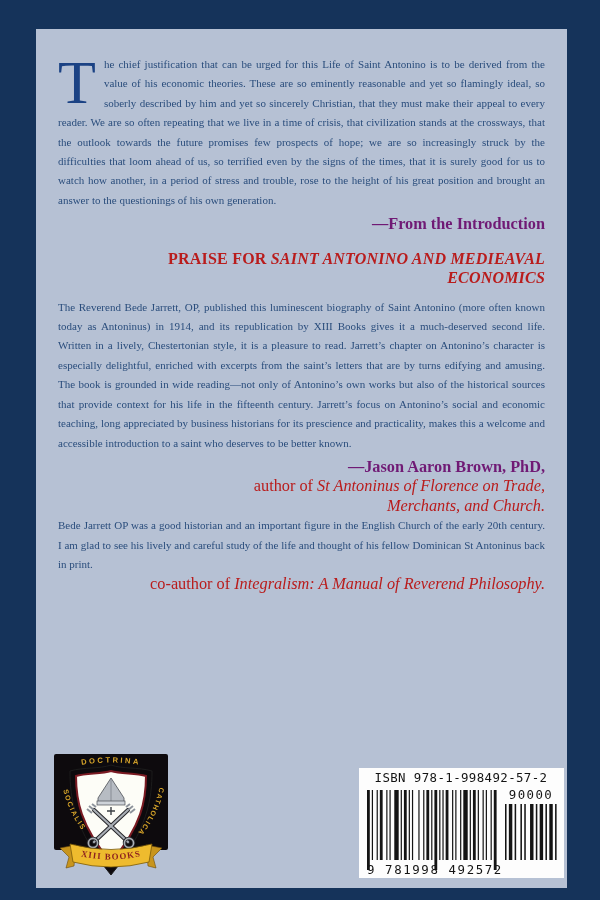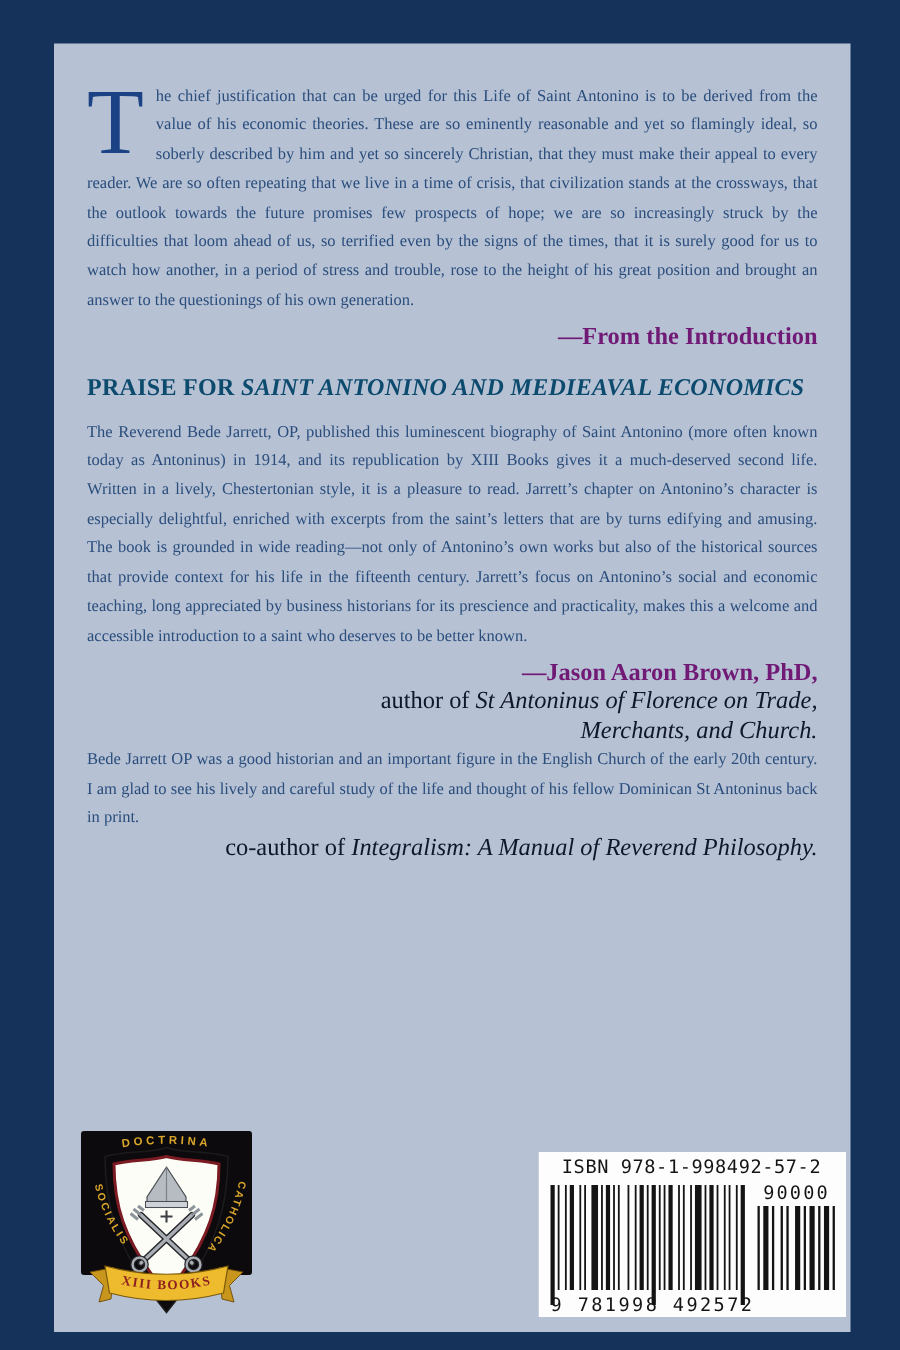--- a/index.html
+++ b/index.html
@@ -5,24 +5,24 @@
   html,body{margin:0;padding:0;background:#0c2344;}
   .cover{position:relative;width:600px;height:900px;background:#15335a;overflow:hidden;
          font-family:"Liberation Serif",serif;}
   .panel{position:absolute;left:36px;top:29px;width:531px;height:859px;background:#b6c1d4;
          box-sizing:border-box;padding:26px 22px 0 22px;}
   .body-text{font-size:11px;line-height:19.4px;color:#2a4d7c;text-align:justify;margin:0;}
   .dropcap::first-letter{float:left;font-size:62px;line-height:49px;padding:3px 8px 0 0;
          color:#1b4284;font-weight:normal;}
   .attr-strong{font-size:16.3px;line-height:19.4px;color:#701a75;font-weight:bold;
          text-align:right;margin:4px 0 0 0;}
-  .attr-line{font-size:16.3px;line-height:19.4px;color:#0f172a;text-align:right;margin:0;}
+  .attr-line{font-size:16.3px;line-height:19.4px;color:#b91c1c;text-align:right;margin:0;}
   .it{font-style:italic;}
-  .praise-heading{font-size:16px;line-height:19px;color:#0c4a6e;font-weight:bold;
-         text-align:left;margin:15px 0 11px 0;letter-spacing:0.2px;}
+  .praise-heading{font-size:16px;line-height:19px;color:#b91c1c;font-weight:bold;
+         text-align:right;margin:15px 0 11px 16px;letter-spacing:0.2px;}
   .gap-para{margin-top:1px;}
   .logo-svg{position:absolute;left:18px;top:725px;width:114px;height:126px;}
   .barcode-svg{position:absolute;right:3px;top:739px;width:205px;height:110px;}
   .crest-motto{font-family:"Liberation Sans",sans-serif;font-weight:bold;fill:#d9a62a;}
   .banner-text{font-family:"Liberation Serif",serif;font-weight:bold;fill:#8c1f1f;}
   .bc-text{font-family:"DejaVu Sans Mono",monospace;fill:#141414;}
 </style>
 </head>
 <body>
 

